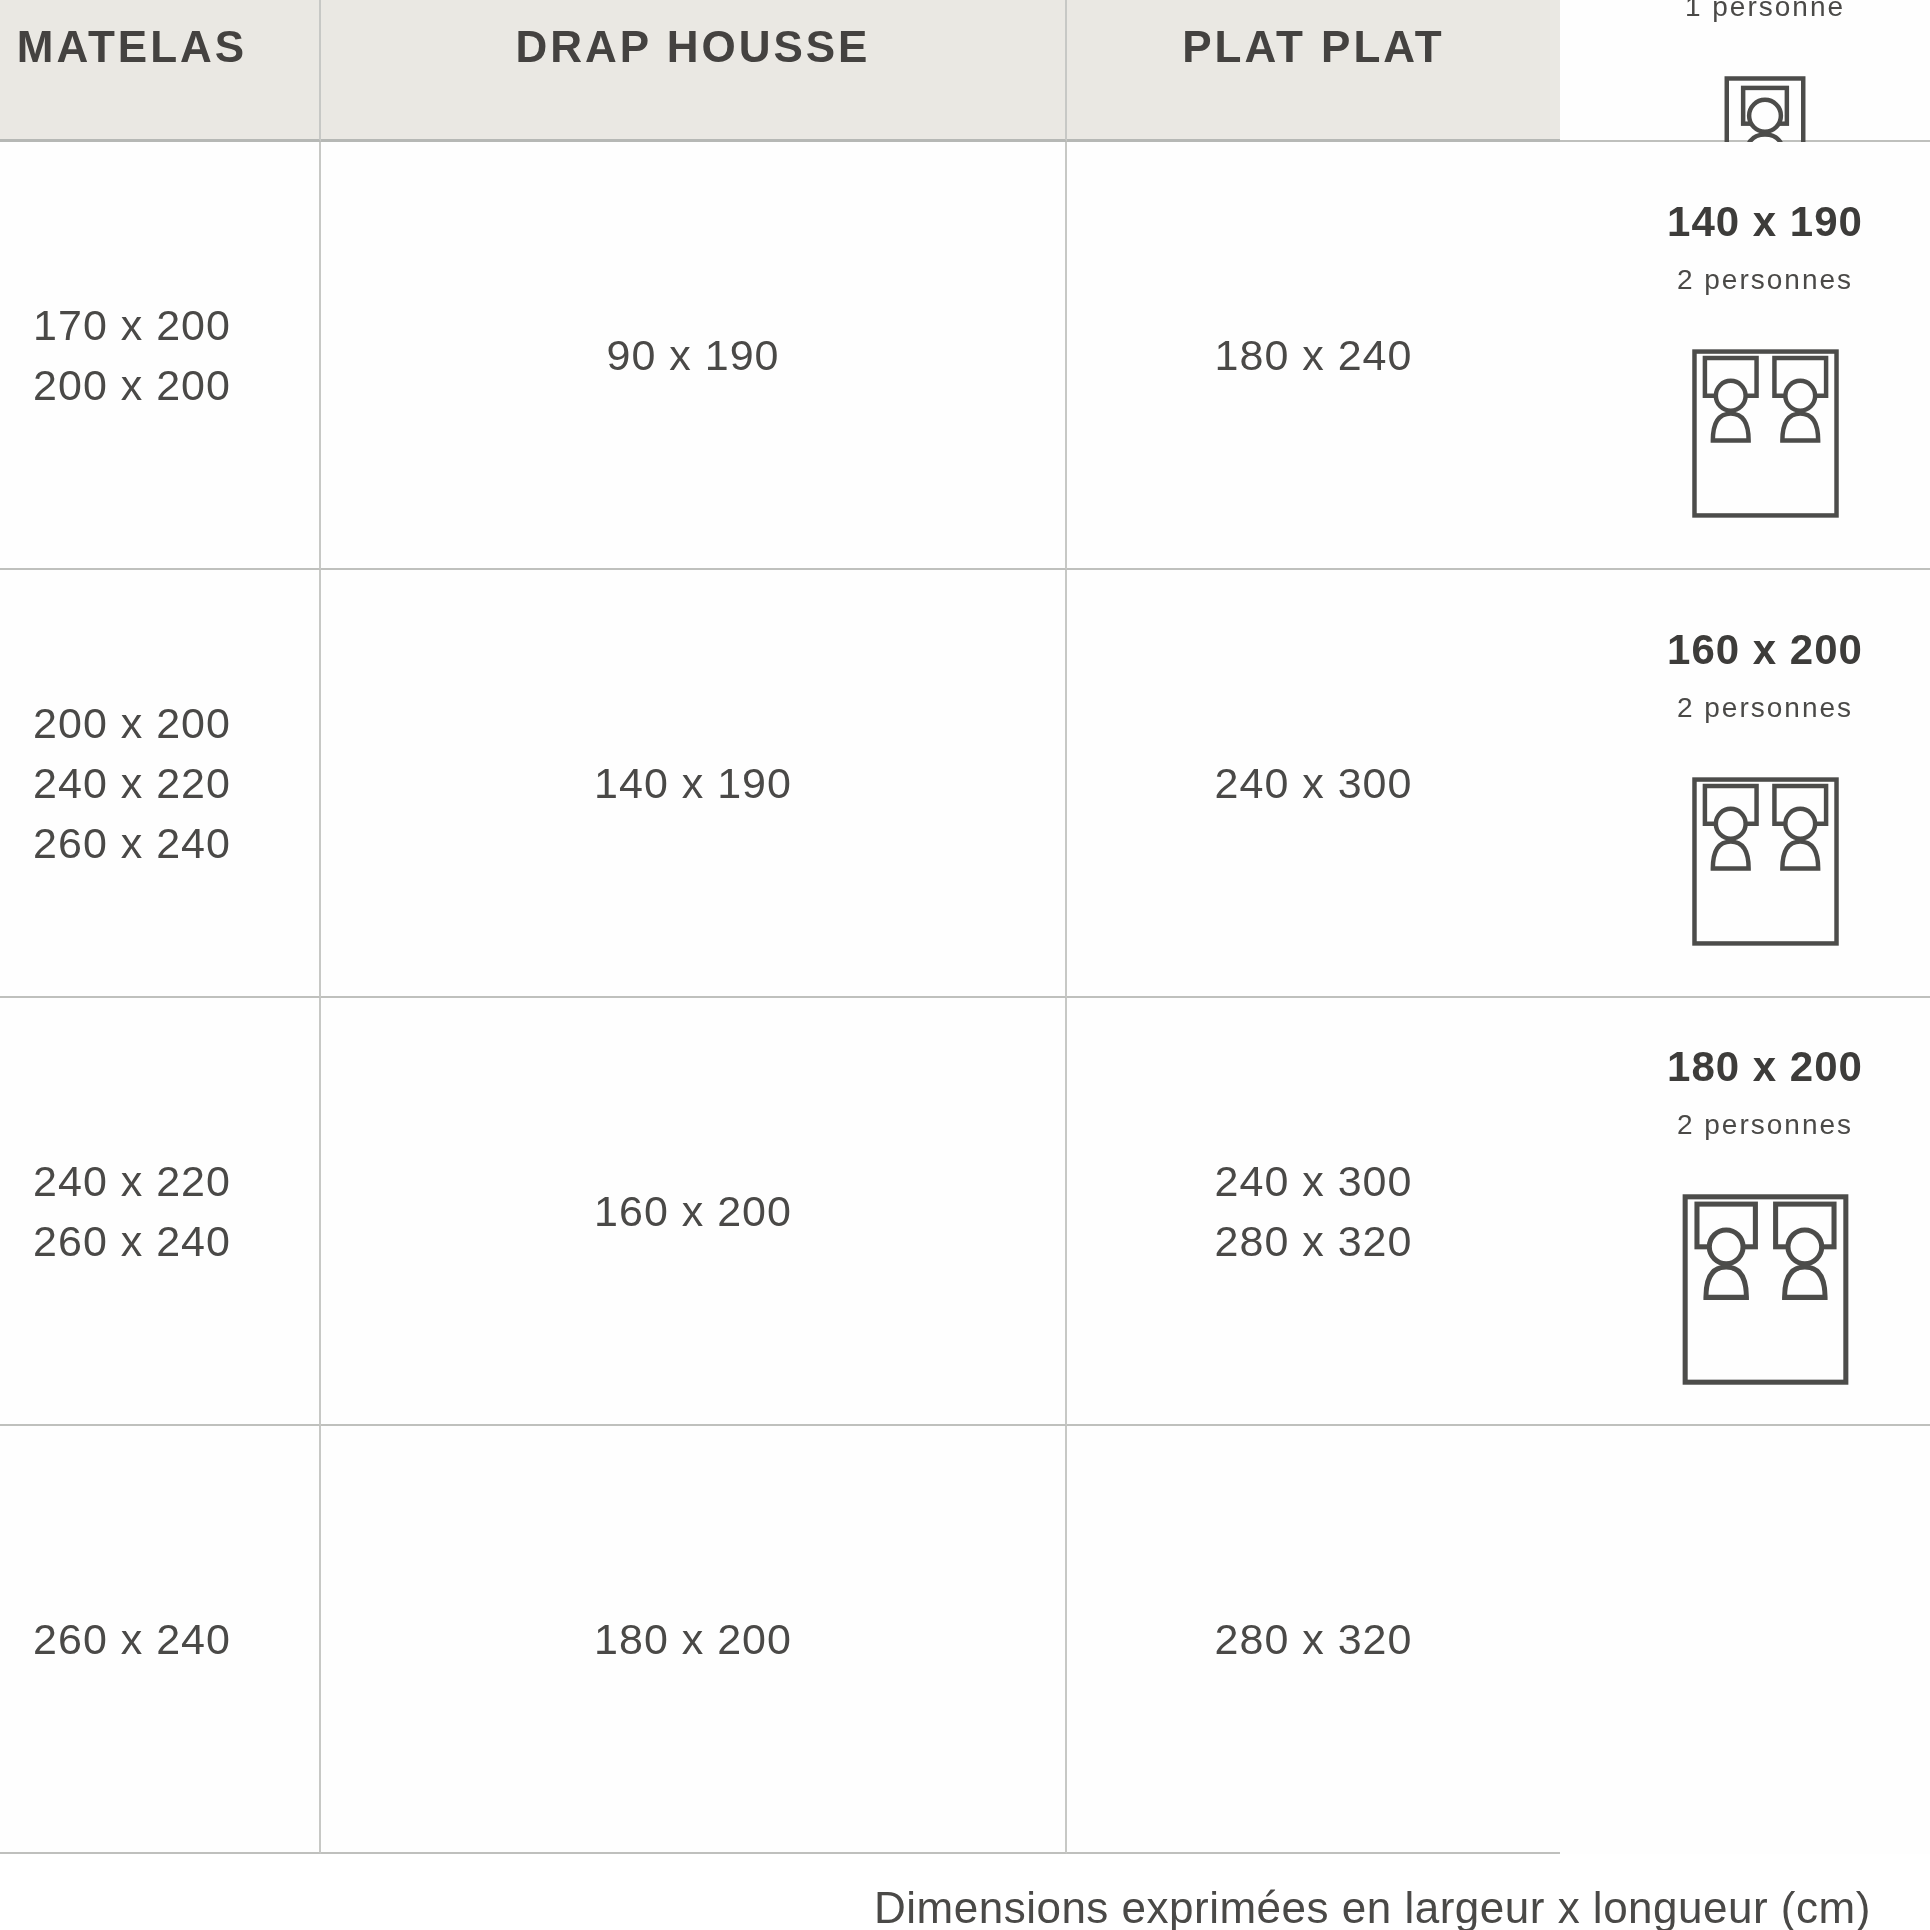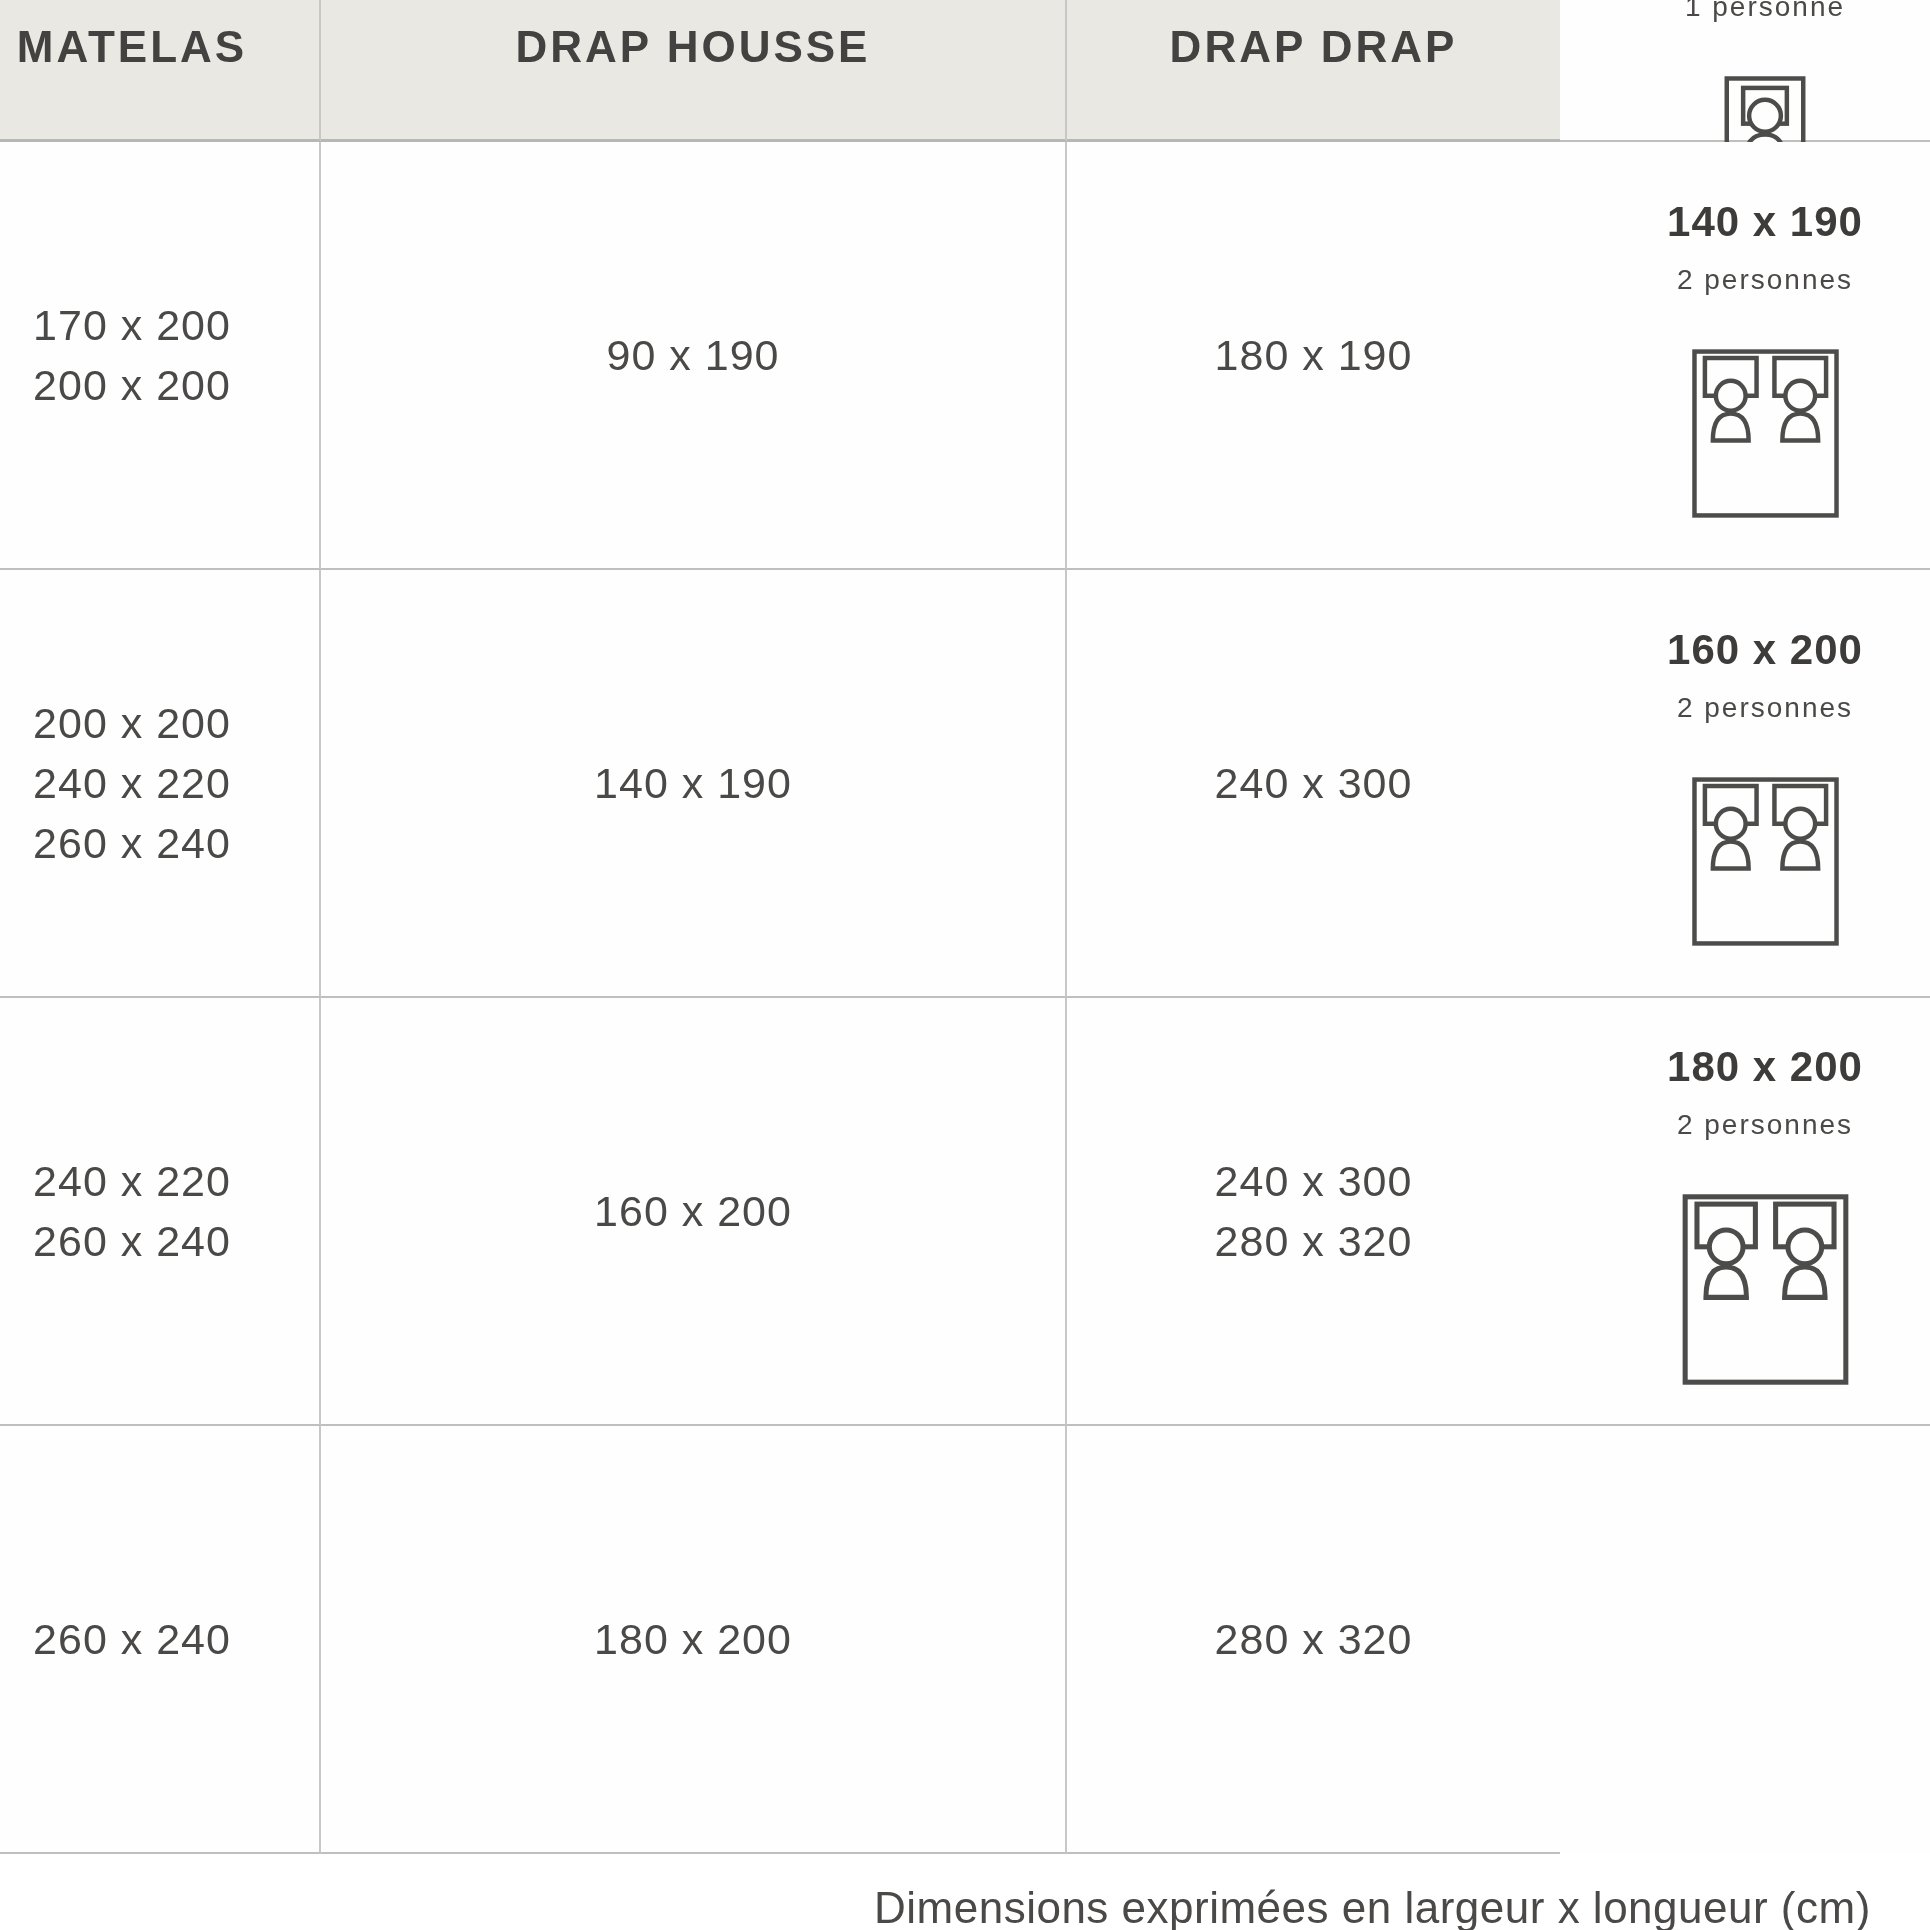--- a/index.html
+++ b/index.html
@@ -73,21 +73,21 @@
 
 <div class="stage">
   <div class="tbl" id="tbl">
       <div class="hcell vsep">
         <span>MATELAS</span>
       </div>
       <div class="hcell vsep">
         <span>DRAP HOUSSE</span>
       </div>
       <div class="hcell">
-        <span>DRAP DRAP</span>
+        <span>PLAT PLAT</span>
       </div>
       <div class="cell matelas vsep row0">
         <div class="size">90 x 190</div>
         <div class="persons">1 personne</div>
         <div class="bedicon single-bed">
           <svg viewBox="0 0 82 146">
             <rect class="bed-shape" x="2.5" y="2.5" width="77" height="141"></rect>
             <rect class="bed-shape" x="19" y="12" width="44" height="36"></rect>
             <circle class="bed-fill" cx="41" cy="40" r="16"></circle>
             <path class="bed-fill" d="M21,87 C21,66 29,59 41,59 C53,59 61,66 61,87 Z"></path>
@@ -95,21 +95,21 @@
         </div>
       </div>
       <div class="cell row0 vsep">
         <div class="line">170 x 200</div>
         <div class="line">200 x 200</div>
       </div>
       <div class="cell row0 vsep">
         <div class="line">90 x 190</div>
       </div>
       <div class="cell row0">
-        <div class="line">180 x 190</div>
+        <div class="line">180 x 240</div>
       </div>
       <div class="cell matelas vsep row1">
         <div class="size">140 x 190</div>
         <div class="persons">2 personnes</div>
         <div class="bedicon double-bed">
           <svg viewBox="0 0 148 170">
             <rect class="bed-shape" x="2.5" y="2.5" width="143" height="165"></rect>
             <rect class="bed-shape" x="13" y="9" width="52" height="38"></rect>
             <circle class="bed-fill" cx="39" cy="47" r="15"></circle>
             <path class="bed-fill" d="M21,92 C21,73 28,65 39,65 C50,65 57,73 57,92 Z"></path>

